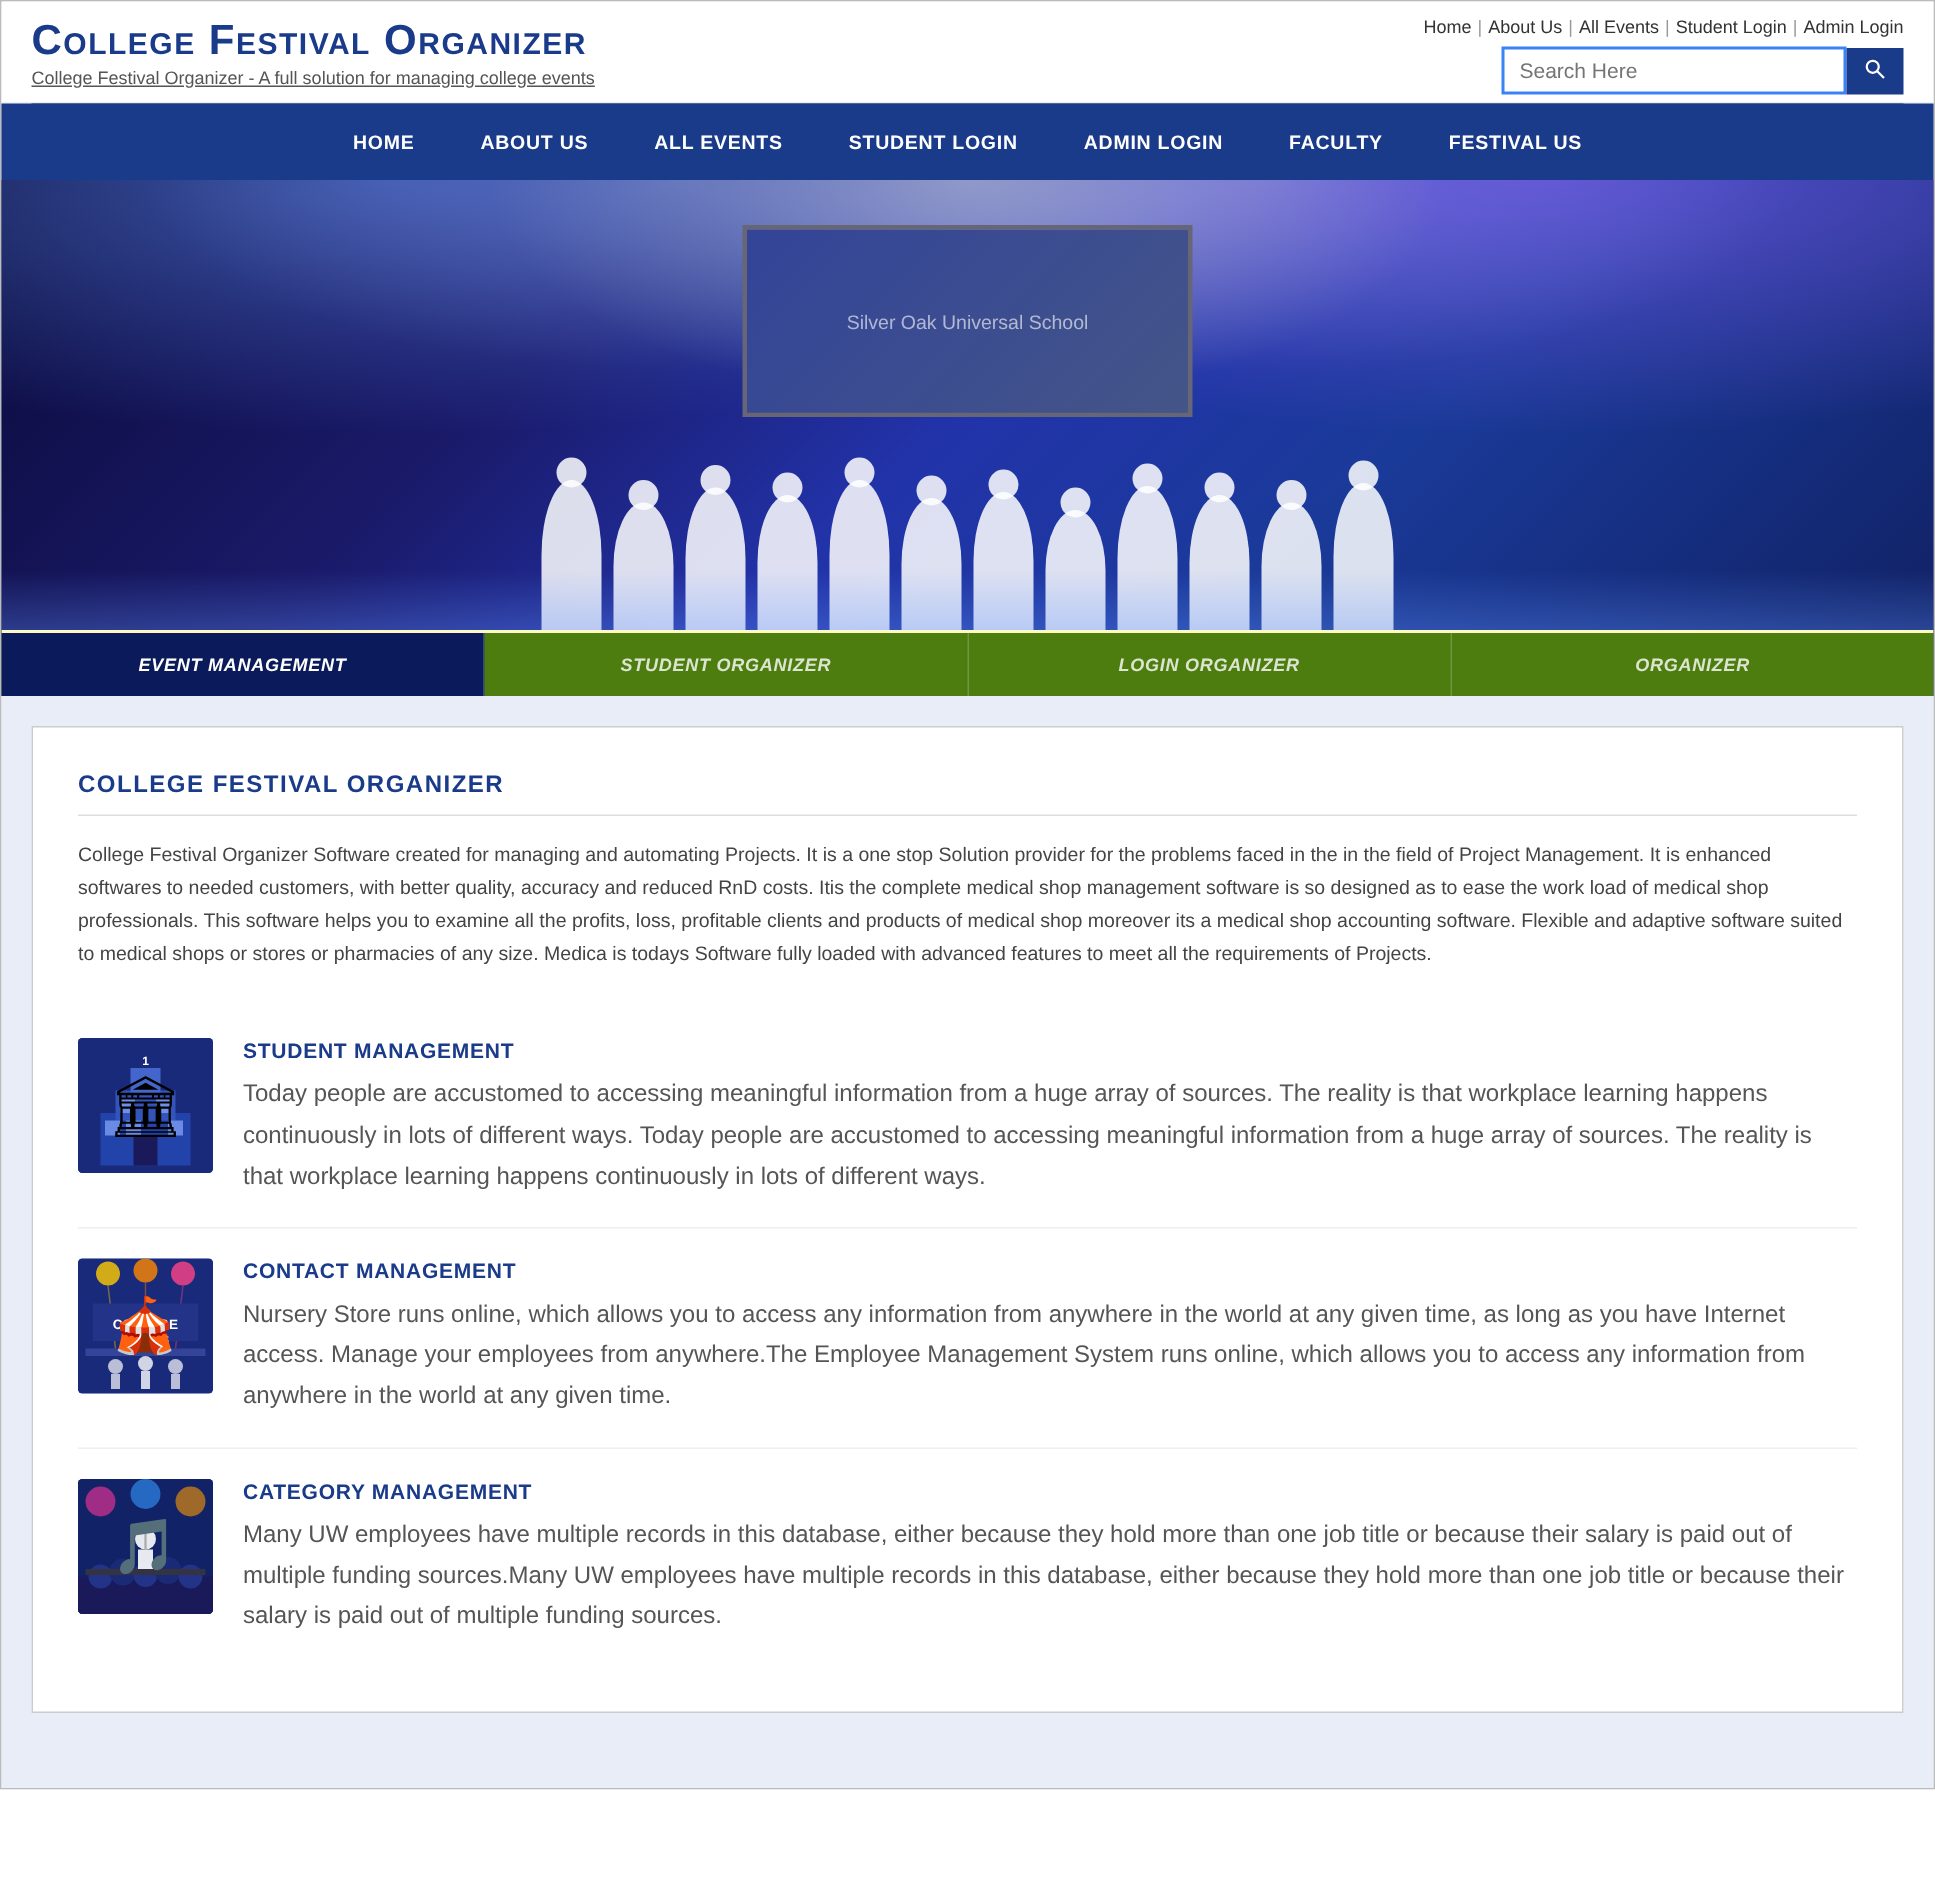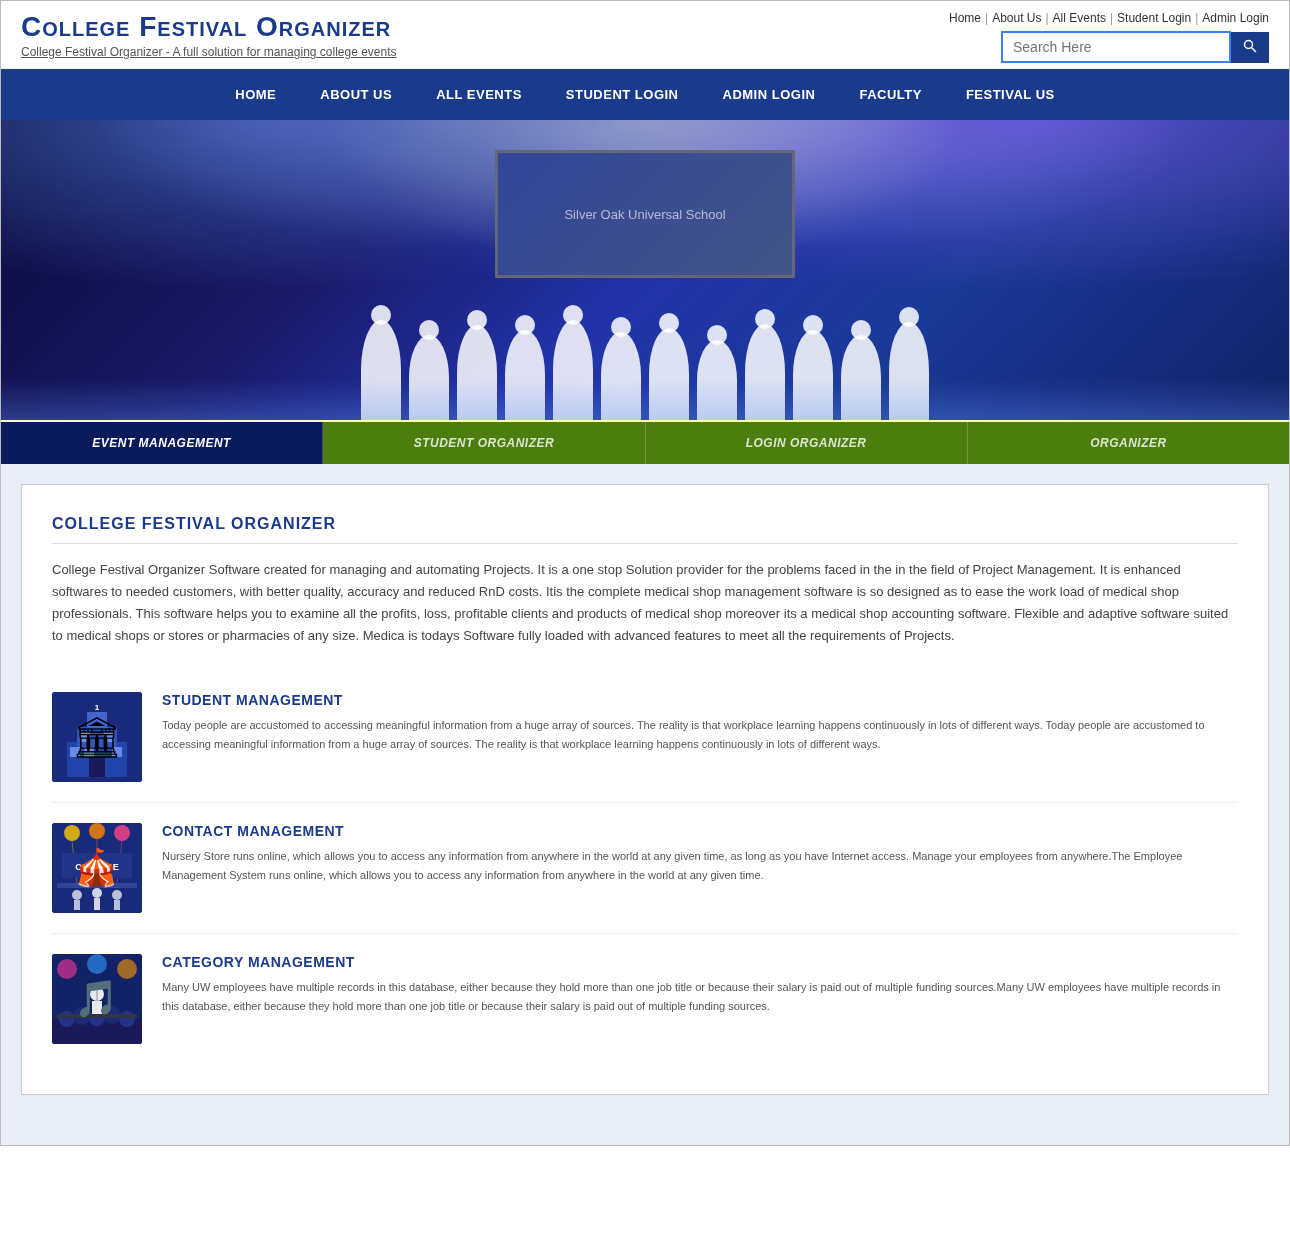--- a/index.html
+++ b/index.html
@@ -278,21 +278,21 @@
     }
     .feature-text {}
     .feature-title {
       font-size: 14px;
       font-weight: bold;
       color: #1a3a8a;
       margin-bottom: 8px;
       letter-spacing: 0.5px;
     }
     .feature-desc {
-      font-size: 11px;
+      font-size: 16px;
       color: #555;
       line-height: 1.7;
     }
 
     
     .footer-space {
       background: #e8edf8;
       height: 30px;
     }
 

